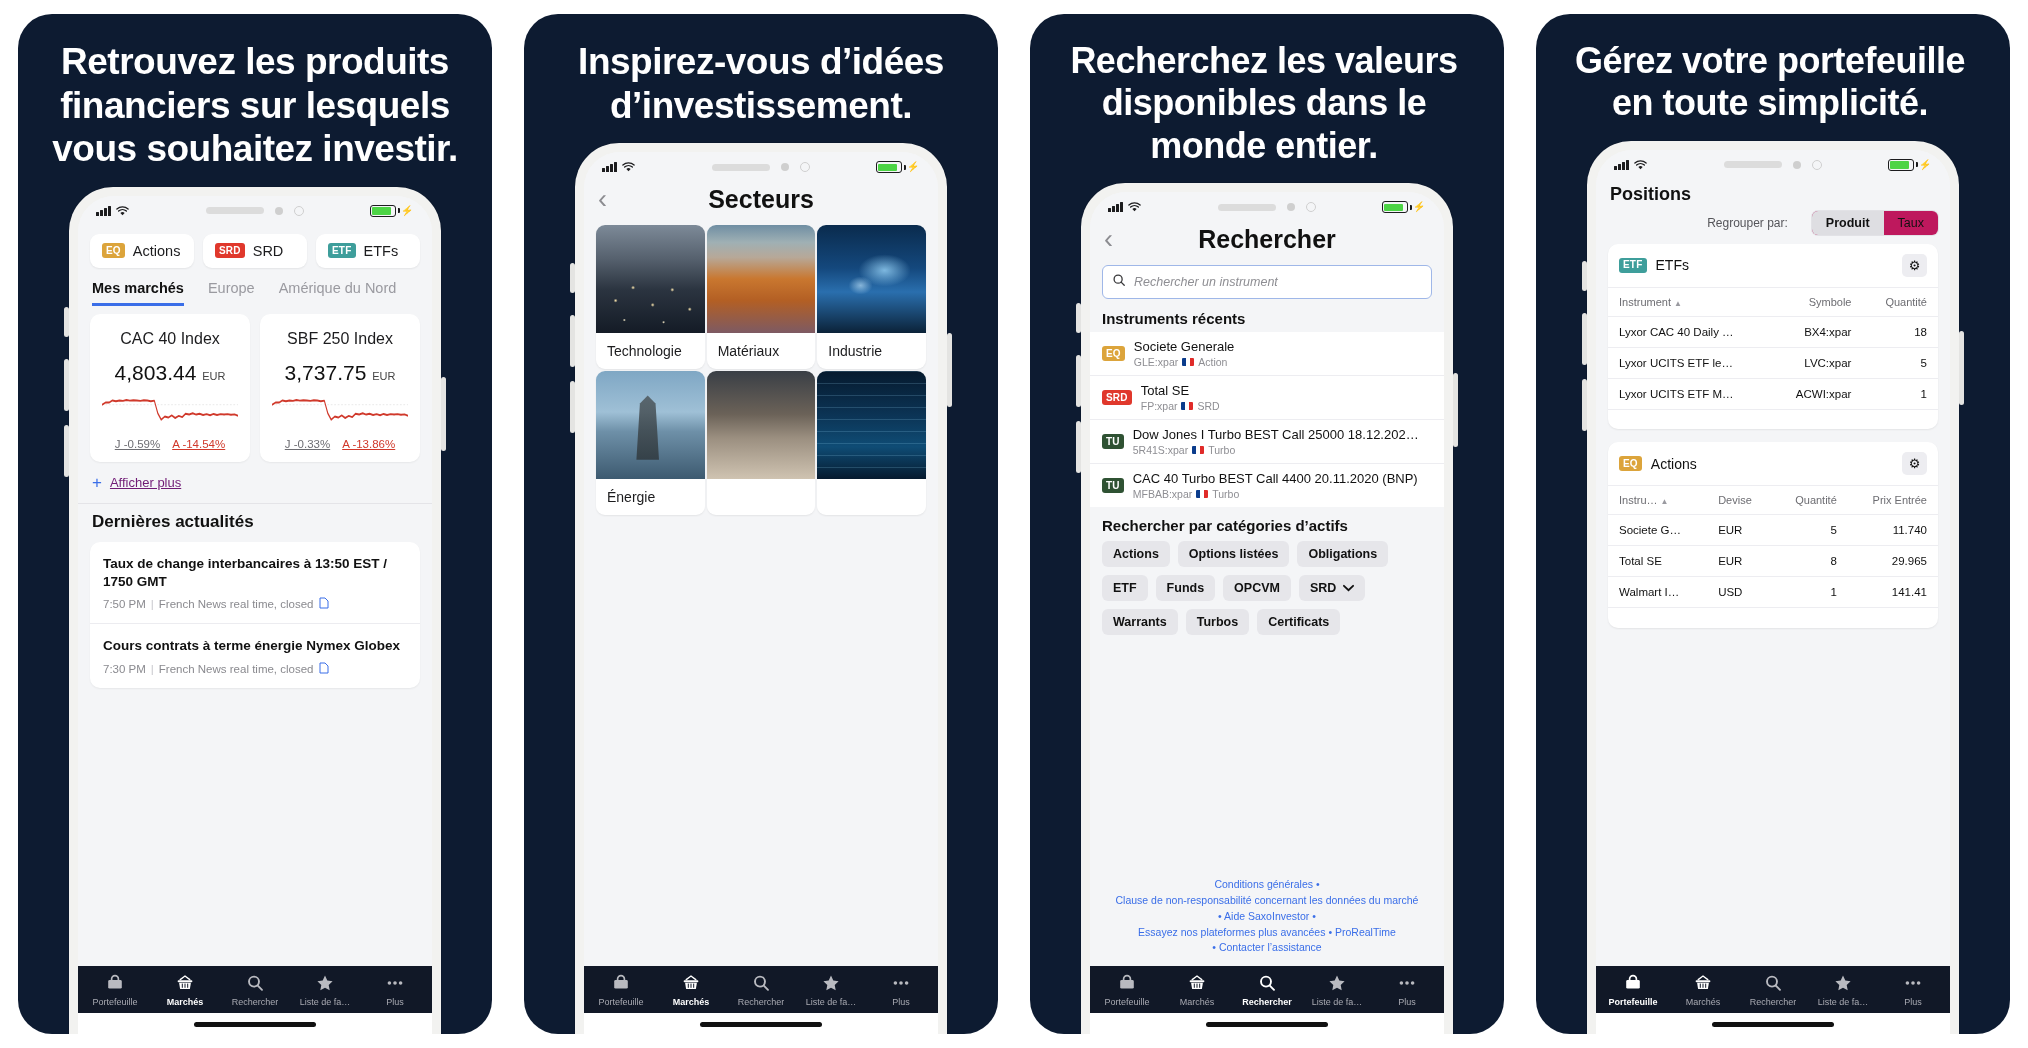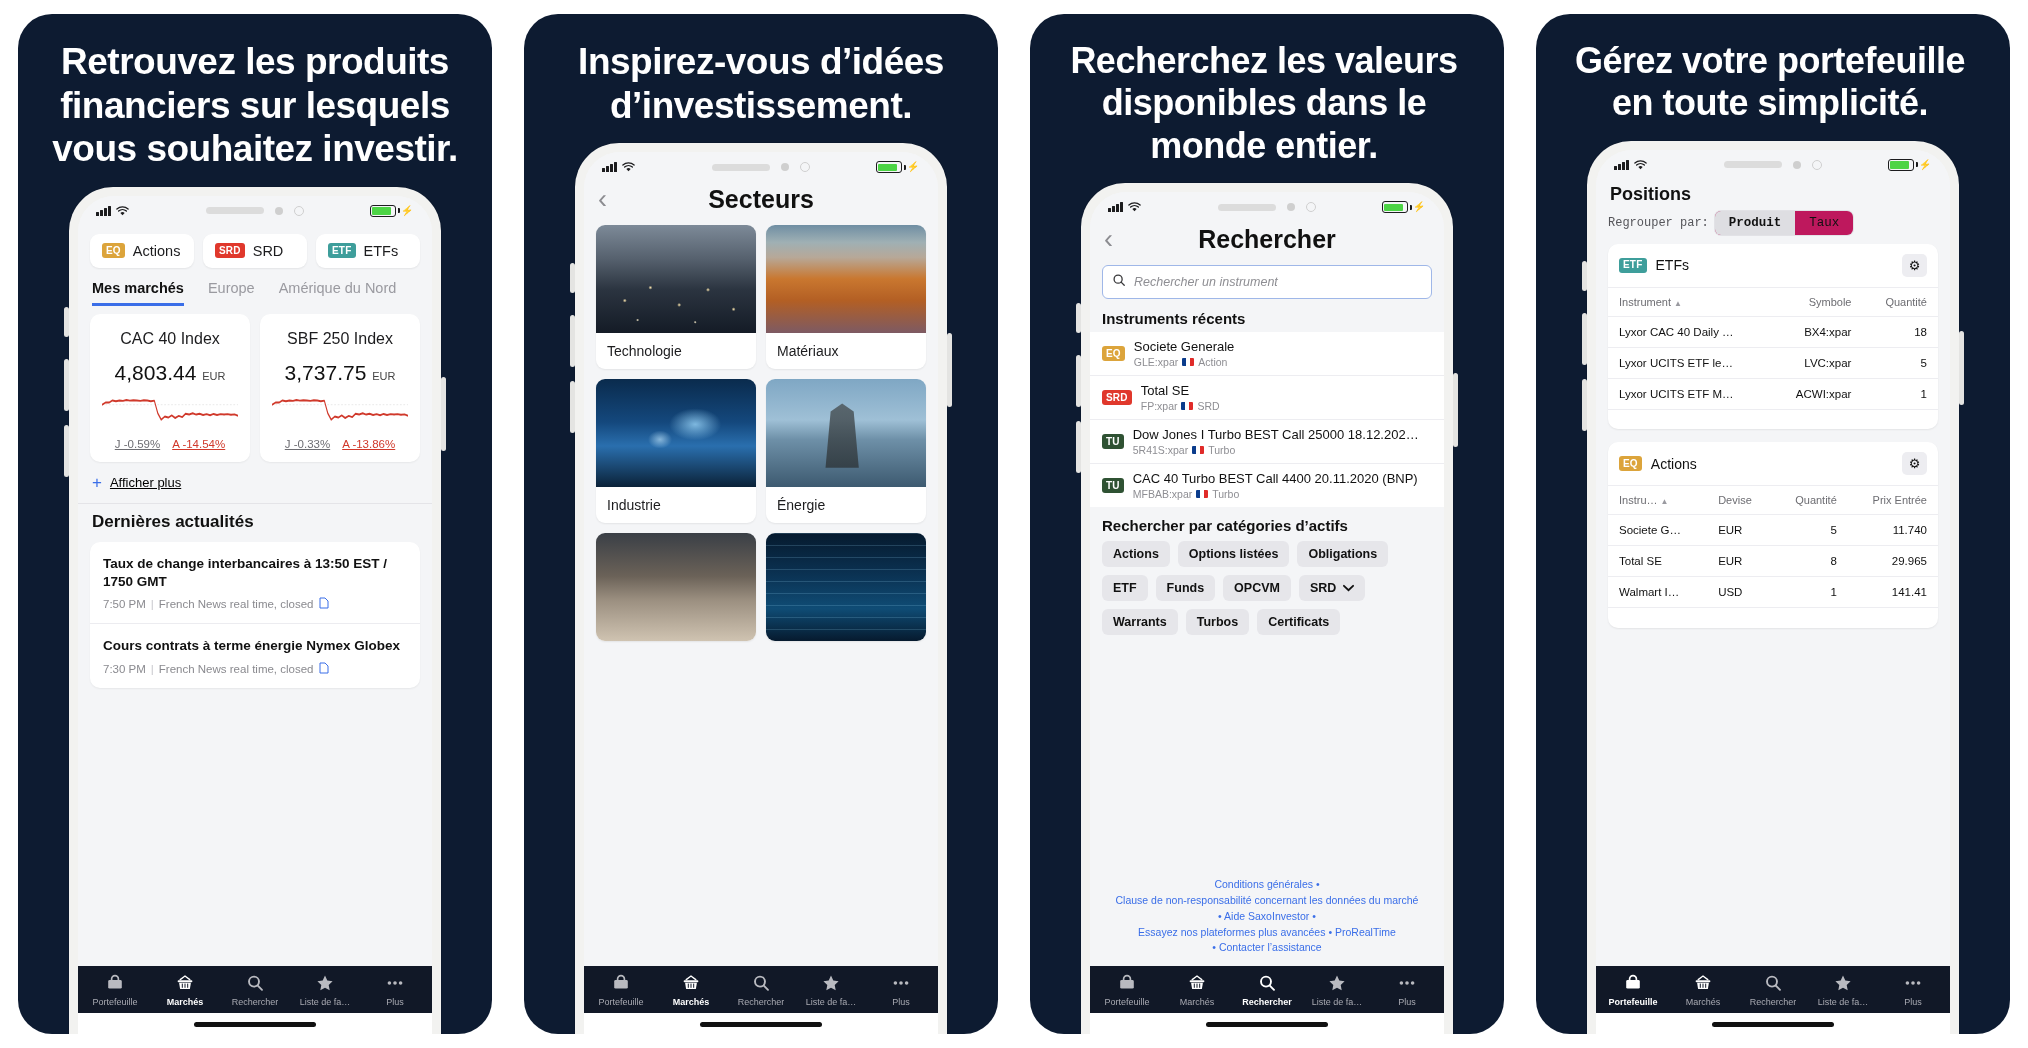--- a/index.html
+++ b/index.html
@@ -97,35 +97,35 @@
   .idx-name { font-size:16px; color:#1c1c1e; text-align:center; white-space:nowrap; }
   .idx-val  { font-size:21px; color:#111; text-align:center; margin-top:13px; white-space:nowrap; }
   .idx-val .cur { font-size:11px; color:#444; }
   .spark { margin:9px 0 10px; }
   .idx-chg { display:flex; justify-content:center; gap:12px; font-size:11.5px; }
   .chg-d { color:#6d6d72; text-decoration:underline; white-space:nowrap; }
   .chg-a { color:#d0392b; text-decoration:underline; white-space:nowrap; }
 
   .show-more { display:flex; align-items:center; gap:8px; padding:10px 14px 12px; }
   .show-more .plus { color:#3a6ee8; font-size:17px; line-height:1; }
-  .show-more a { color:#000000; font-size:13px; text-decoration:underline; }
+  .show-more a { color:#701a75; font-size:13px; text-decoration:underline; }
   .sect-title { font-size:17px; font-weight:bold; color:#111; padding:8px 14px 10px; border-top:1px solid #e4e4e8; }
   .news-card { background:#fff; border-radius:10px; margin:0 12px; box-shadow:0 1px 2px rgba(0,0,0,.06); }
   .news-item { padding:13px 13px 12px; border-top:1px solid #ececf0; }
   .news-item:first-child { border-top:none; }
   .news-h { font-size:13.5px; font-weight:bold; color:#111; line-height:1.3; }
   .news-m { font-size:11.5px; color:#8a8a8f; margin-top:7px; display:flex; align-items:center; gap:5px; }
   .news-m .sep { color:#c6c6cb; }
   .doc-ic { color:#3a6ee8; }
 
   
   .nav-head { display:flex; align-items:center; padding:4px 14px 12px; position:relative; }
   .chev-back { font-size:27px; color:#8c8c91; line-height:1; font-weight:300; }
   .nav-title { position:absolute; left:0; right:0; text-align:center; font-size:25px; font-weight:bold; color:#111; pointer-events:none; }
-  .sect-grid { display:grid; grid-template-columns:1fr 1fr; gap:10px; padding:0 12px; }
+  .sect-grid { display:grid; grid-template-columns:1fr 1fr 1fr; gap:2px; padding:0 12px; }
   .sect-card { background:#fff; border-radius:9px; overflow:hidden; box-shadow:0 1px 2px rgba(0,0,0,.07); }
   .sect-img { height:108px; width:100%; }
   .sect-lbl { font-size:14px; color:#1c1c1e; padding:10px 11px; }
   .img-tech { background:linear-gradient(180deg,#7d8a98 0%,#55606d 32%,#2b3440 60%,#141b26 100%); position:relative; }
   .img-tech::after{content:"";position:absolute;inset:0;background:
     radial-gradient(2px 2px at 18% 70%,#ffe9b0,transparent),
     radial-gradient(2px 2px at 34% 58%,#ffe9b0,transparent),
     radial-gradient(2px 2px at 52% 74%,#ffe9b0,transparent),
     radial-gradient(2px 2px at 70% 60%,#ffe9b0,transparent),
     radial-gradient(2px 2px at 86% 78%,#ffe9b0,transparent),
@@ -168,21 +168,21 @@
   .chips { display:flex; flex-wrap:wrap; gap:8px; padding:0 12px; }
   .chip { background:#e6e6ea; border-radius:6px; padding:6px 11px; font-size:12.5px;
           font-weight:bold; color:#111; display:flex; align-items:center; gap:7px; }
   .foot-links { margin-top:auto; text-align:center; padding:0 12px 10px; color:#3a6ee8;
                 font-size:10.5px; line-height:1.5; }
   .foot-links a { color:#3a6ee8; text-decoration:none; }
   .foot-links .dot { color:#3a6ee8; }
 
   
   .pos-head { font-size:18px; font-weight:bold; color:#111; padding:4px 14px 6px; }
-  .grp-row { display:flex; align-items:center; gap:6px; padding:0 12px 9px;font-family:Liberation Mono, monospace; }
+  .grp-row { display:flex; align-items:center; justify-content:flex-end; gap:24px; padding:0 12px 9px; }
   .grp-lbl { font-size:12px; color:#55555a; }
   .seg { display:flex; background:#be185d; border-radius:6px; overflow:hidden; box-shadow:0 0 0 1px #e2e2e6; }
   .seg div { font-size:12.5px; padding:5px 14px; color:#111; }
   .seg div.on { background:#dedee2; font-weight:bold; }
   .pos-card { background:#fff; border-radius:10px; margin:0 12px 13px; box-shadow:0 1px 2px rgba(0,0,0,.07); overflow:hidden; }
   .pos-card-head { display:flex; align-items:center; gap:9px; padding:10px 11px; }
   .pos-card-head .ttl { font-size:14px; color:#111; }
   .gear { margin-left:auto; background:#ededf1; border-radius:5px; width:25px; height:23px;
           display:flex; align-items:center; justify-content:center; font-size:13px; color:#111; }
   table.pos { width:100%; border-collapse:collapse; }

